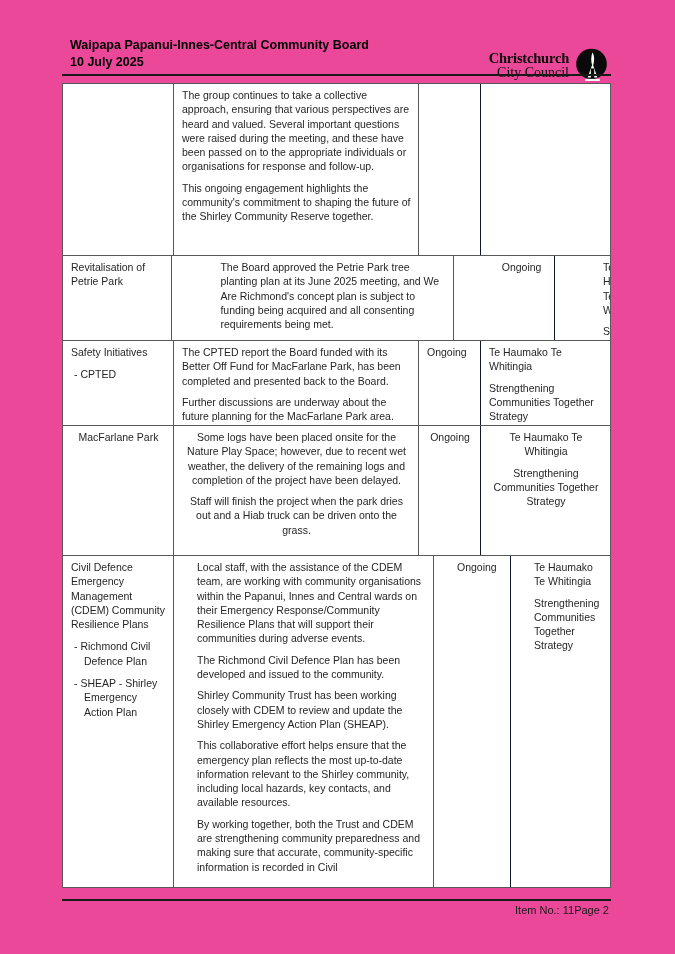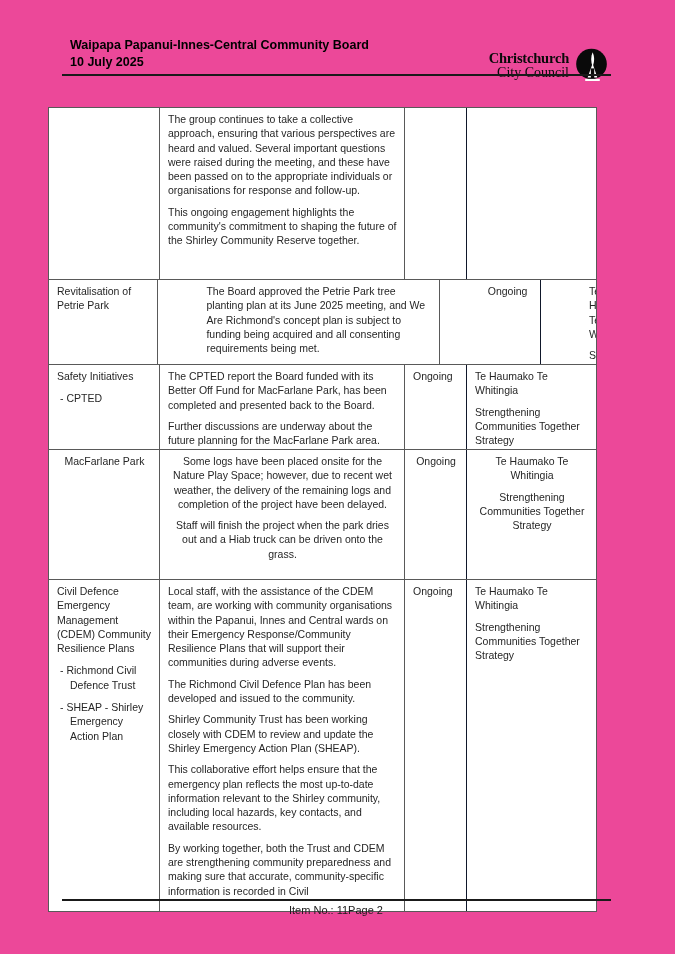--- a/index.html
+++ b/index.html
@@ -15,40 +15,40 @@
     display:flex; justify-content:space-between; align-items:flex-start; }
   .doc-title-block { font-weight:bold; font-size:12.5px; line-height:17px; color:#000; }
   .logo { display:flex; align-items:center; gap:5px; margin-top:11px; }
   .logo-text { text-align:right; font-family:"Liberation Serif", serif; color:#0a0a0a; }
   .logo-line1 { font-weight:bold; font-size:14.5px; line-height:15px; letter-spacing:-0.2px; }
   .logo-line2 { font-size:14px; line-height:13px; }
   .logo-emblem { width:36px; height:33px; display:block; }
   .header-rule { position:absolute; left:62px; top:74px; width:549px; height:2px; background:#1a1a1a; }
 
   
-  .report-table { position:absolute; left:48px; top:83px; width:549px;
-    border:1px solid #595959; background:#fff;margin-top:24px; }
+  .report-table { position:absolute; left:62px; top:83px; width:549px;
+    border:1px solid #595959; background:#fff; }
   .trow { display:flex; border-bottom:1px solid #595959; overflow:hidden; }
-  .trow:last-child { border-bottom:none; }
+  .trow:last-child { border-bottom:none;gap:15px; }
   .r1 { height:172px; } .r2 { height:85px;gap:40px; } .r3 { height:85px; }
   .r4 { height:130px;text-align:center; } .r5 { height:331px; }
   .cell { padding:4px 7px 4px 8px; font-size:10.5px; line-height:14.3px;
     color:#262626; overflow:hidden; }
   .c-activity { width:111px; border-right:1px solid #595959; }
   .c-commentary { width:245px; border-right:1px solid #595959; }
   .c-status { width:62px; border-right:1px solid #0f172a; }
   .c-strategy { flex:1; }
   .para { margin:0 0 7px 0; }
   .para:last-child { margin-bottom:0; }
   .bullet { margin:8px 0 0 3px; padding-left:10px; text-indent:-10px; }
 
   
   .footer-rule { position:absolute; left:62px; top:899px; width:549px; height:2px; background:#1a1a1a; }
   .doc-footer { position:absolute; left:63px; top:904px; width:546px;
-    display:flex; justify-content:center; font-size:11px; color:#1a1a1a; }
+    display:flex; justify-content:flex-end; font-size:11px; color:#1a1a1a; }
 </style>
 </head>
 <body>
 
 <div class="page">
 
   <div class="doc-header">
     <div class="doc-title-block">
       <div>Waipapa Papanui-Innes-Central Community Board</div>
       <div>10 July 2025</div>
@@ -131,21 +131,21 @@
       <div class="cell c-strategy">
           <div class="para">Te Haumako Te Whitingia</div>
           <div class="para">Strengthening Communities Together Strategy</div>
         </div>
     </div>
 
     <div class="trow r5">
       <div class="cell c-activity">
         <div>Civil Defence Emergency Management (CDEM) Community Resilience Plans</div>
         <div>
-            <div class="bullet">- Richmond Civil Defence Trust</div>
+            <div class="bullet">- Richmond Civil Defence Plan</div>
             <div class="bullet">- SHEAP - Shirley Emergency Action Plan</div>
           </div>
       </div>
       <div class="cell c-commentary">
           <div class="para">Local staff, with the assistance of the CDEM team, are working with community organisations within the Papanui, Innes and Central wards on their Emergency Response/Community Resilience Plans that will support their communities during adverse events.</div>
           <div class="para">The Richmond Civil Defence Plan has been developed and issued to the community.</div>
           <div class="para">Shirley Community Trust has been working closely with CDEM to review and update the Shirley Emergency Action Plan (SHEAP).</div>
           <div class="para">This collaborative effort helps ensure that the emergency plan reflects the most up-to-date information relevant to the Shirley community, including local hazards, key contacts, and available resources.</div>
           <div class="para">By working together, both the Trust and CDEM are strengthening community preparedness and making sure that accurate, community-specific information is recorded in Civil</div>
         </div>

